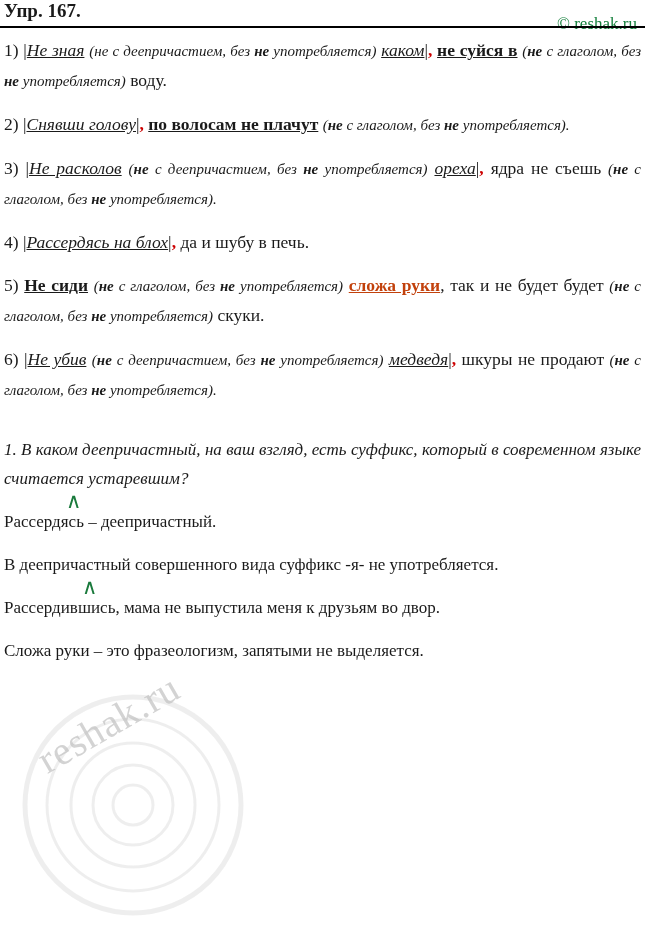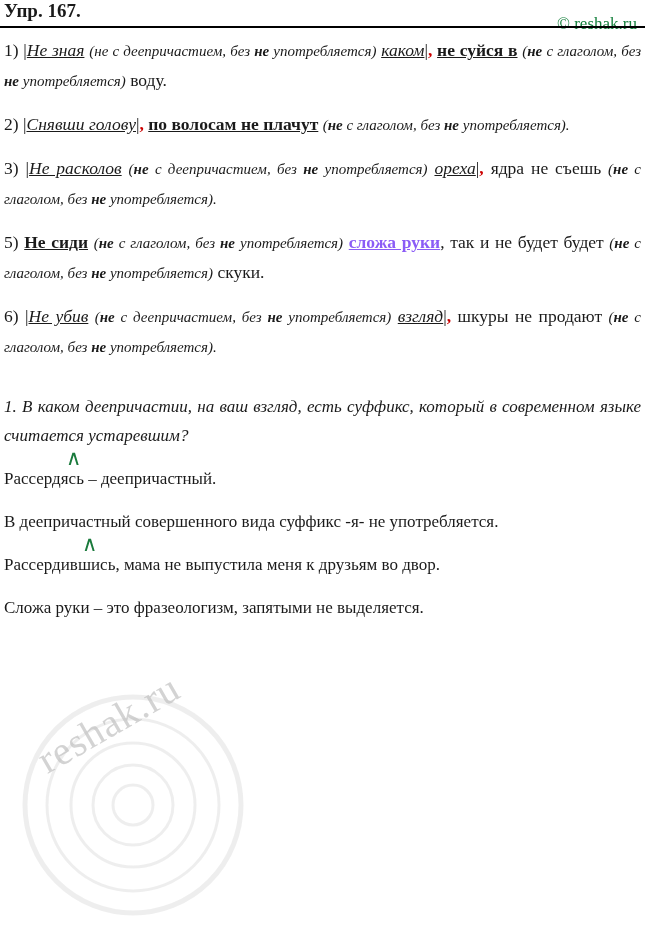--- a/index.html
+++ b/index.html
@@ -76,21 +76,21 @@
   }
   .u {
     text-decoration: underline;
     font-style: italic;
   }
   .comma-red {
     color: #cc0000;
     font-weight: bold;
   }
   .green {
-    color: #8b5cf6;
+    color: #c2410c;
     font-weight: bold;
     text-decoration: underline;
   }
   .qblock {
     margin-top: 30px;
   }
   .q-ital {
     font-style: italic;
     font-size: 17px;
   }
@@ -170,45 +170,50 @@
 
     <p class="item">
       <span>3)</span>
       <span>|</span><span class="u">Не расколов</span>
       <span class="ital">(<b>не</b> с деепричастием, без <b>не</b> употребляется)</span>
       <span class="u">ореха</span><span>|</span><span class="comma-red">,</span>
       <span>ядра не съешь</span>
       <span class="ital">(<b>не</b> с глаголом, без <b>не</b> употребляется).</span>
     </p>
 
+    <p class="item">
+      <span>4)</span>
+      <span>|</span><span class="u">Рассердясь на блох</span><span>|</span><span class="comma-red">,</span>
+      <span>да и шубу в печь.</span>
+    </p>
 
     <p class="item">
       <span>5)</span>
       <span class="nbsp-u">Не сиди</span>
       <span class="ital">(<b>не</b> с глаголом, без <b>не</b> употребляется)</span>
       <span class="green">сложа руки</span><span>, так и не будет</span>
       <span>будет</span>
       <span class="ital">(<b>не</b> с глаголом, без <b>не</b> употребляется)</span>
       <span>скуки.</span>
     </p>
 
     <p class="item">
       <span>6)</span>
       <span>|</span><span class="u">Не убив</span>
       <span class="ital">(<b>не</b> с деепричастием, без <b>не</b> употребляется)</span>
-      <span class="u">взгляд</span><span>|</span><span class="comma-red">,</span>
+      <span class="u">медведя</span><span>|</span><span class="comma-red">,</span>
       <span>шкуры не продают</span>
       <span class="ital">(<b>не</b> с глаголом, без <b>не</b> употребляется).</span>
     </p>
 
     <div class="qblock">
 
       <p class="qitem">
         <span class="q-ital">1.</span>
-        <span class="q-ital">В каком деепричастии, на ваш взгляд, есть суффикс, который в современном языке считается устаревшим?</span>
+        <span class="q-ital">В каком деепричастный, на ваш взгляд, есть суффикс, который в современном языке считается устаревшим?</span>
       </p>
 
       <p class="qitem caret">
         <span class="caret-mark" style="left:62px; top:-16px;">∧</span>
         <span>Рассердясь – деепричастный.</span>
       </p>
 
       <p class="qitem">
         <span>В деепричастный совершенного вида суффикс -я- не употребляется.</span>
       </p>

